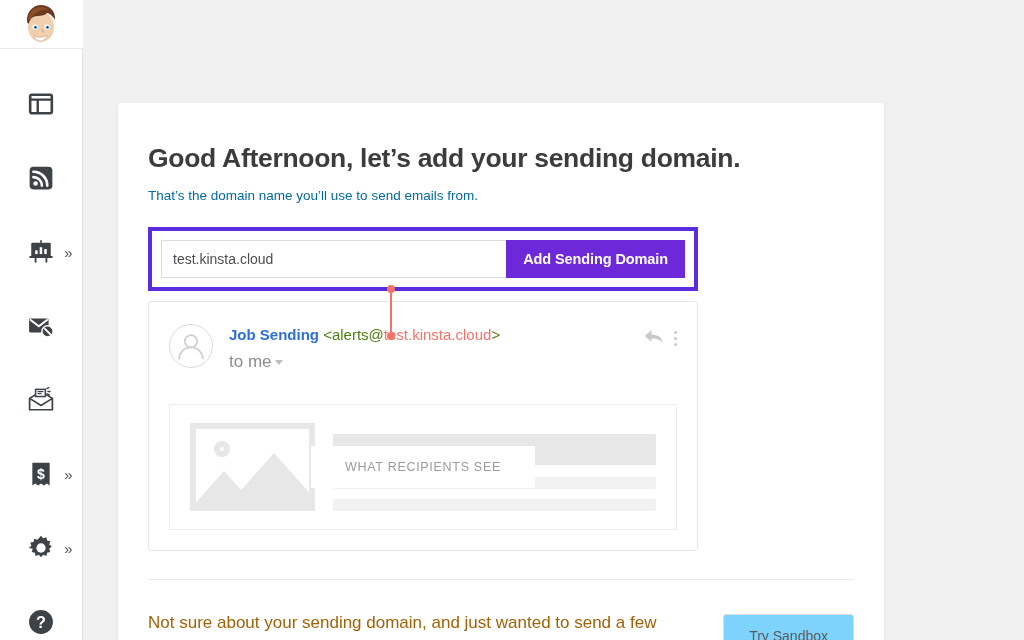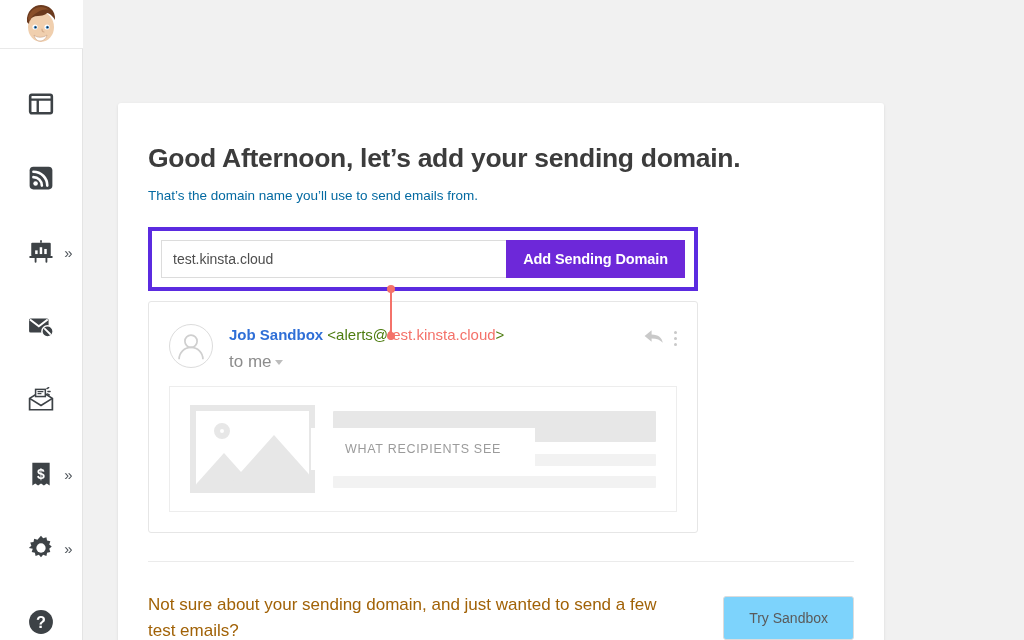--- a/index.html
+++ b/index.html
@@ -246,25 +246,25 @@
     align-items: center;
     gap: 9px;
     padding-top: 4px;
     color: #c9c9c9;
   }
   .dots { display:flex; flex-direction: column; gap: 3px; }
   .dots i { width: 3px; height: 3px; border-radius: 50%; background: #c9c9c9; display:block; }
 
   
   .mail-body {
-    margin-top: 14px;
+    margin-top: 32px;
     border: 1px solid #ededed;
     padding: 18px 20px;
     display: flex;
-    align-items: center;
+    align-items: flex-end;
     position: relative;
     min-height: 115px;
   }
 
   .sk-image {
     width: 125px; height: 88px;
     border: 6px solid #e7e7e7;
     flex: 0 0 auto;
     position: relative;
     overflow: hidden;
@@ -490,21 +490,21 @@
         <div class="mail-head">
           <div class="mail-avatar">
             <svg viewBox="0 0 44 44" width="42" height="42">
               <circle cx="22" cy="17" r="6.4" fill="none" stroke="#cfcfcf" stroke-width="1.8"></circle>
               <path d="M9.5 36a12.5 12.5 0 0 1 25 0" fill="none" stroke="#cfcfcf" stroke-width="1.8"></path>
             </svg>
           </div>
 
           <div class="mail-meta">
             <div class="mail-from">
-              <span class="from-name">Job Sandbox</span><span class="from-brk">&nbsp;</span><span class="from-brk">&lt;alerts@</span><span class="from-domain">test.kinsta.cloud</span><span class="from-brk">&gt;</span>
+              <span class="from-name">Job Sending</span><span class="from-brk">&nbsp;</span><span class="from-brk">&lt;alerts@</span><span class="from-domain">test.kinsta.cloud</span><span class="from-brk">&gt;</span>
             </div>
             <div class="mail-to">
               <span>to me</span><span class="caret"></span>
             </div>
           </div>
 
           <div class="mail-actions">
             <span>
               <svg width="22" height="18" viewBox="0 0 22 18">
                 <path d="M8.6 2.2L1.6 8l7 5.8V10.4c5.3 0 8.6 1.3 11.2 4.4-1-5-4.2-8-11.2-8.2z" fill="#c9c9c9"></path>

